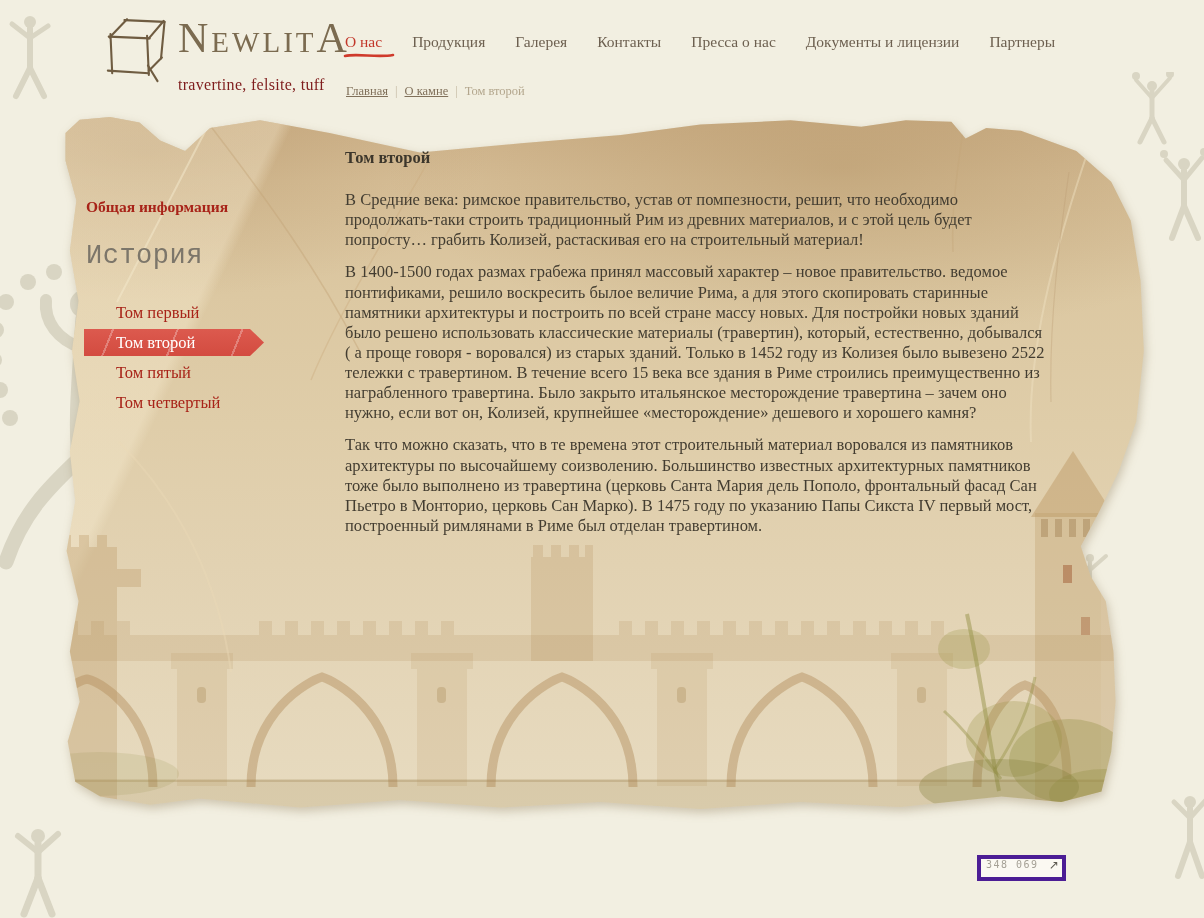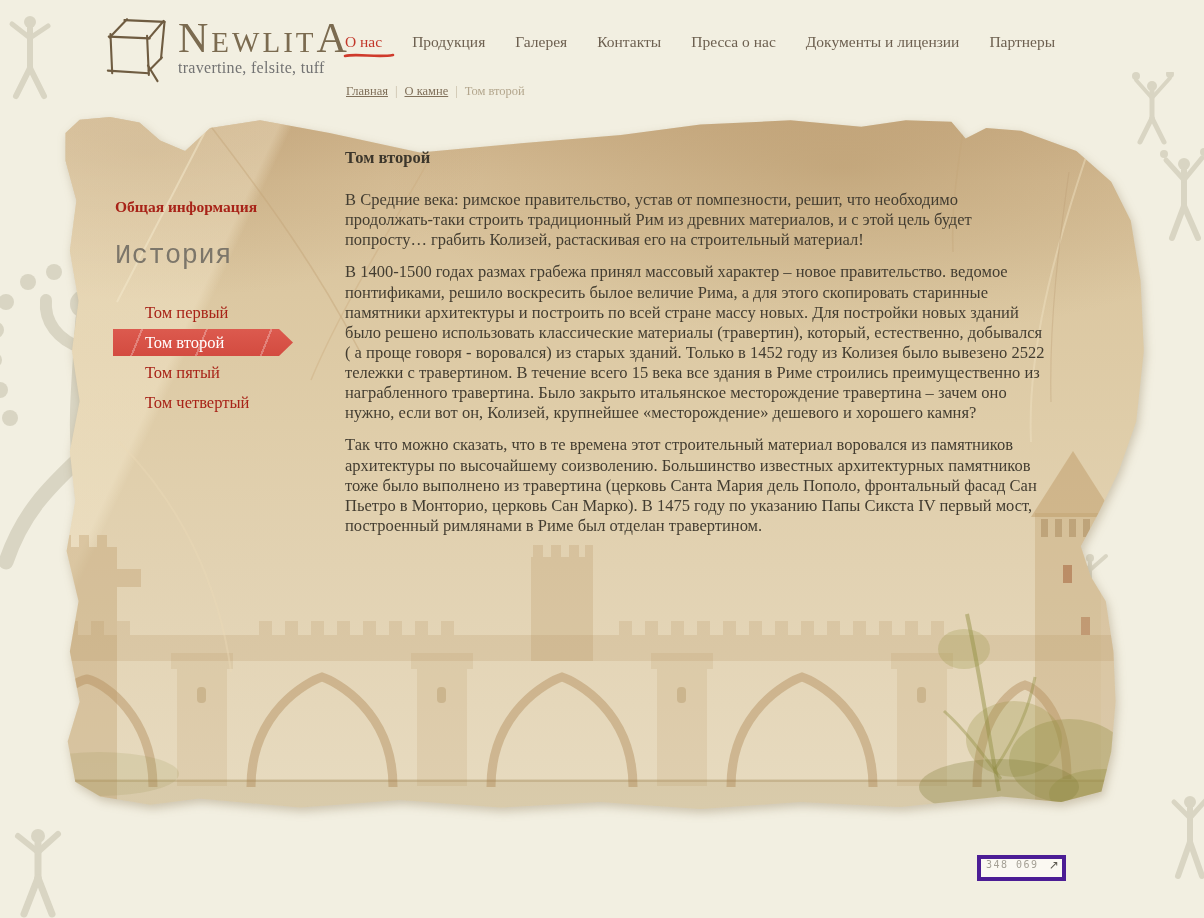--- a/index.html
+++ b/index.html
@@ -17,21 +17,21 @@
   .header{position:absolute;left:0;top:0;width:100%;height:112px;z-index:3;}
   .logo{position:absolute;left:100px;top:8px;display:flex;align-items:flex-start;cursor:pointer;}
   .logo-cube{width:68px;height:72px;margin-top:4px;}
   .logo-cube path{stroke:#6f5c41;stroke-width:2.4;fill:none;stroke-linecap:round;}
   .logo-textwrap{margin-left:10px;}
   .logo-name{
     font-variant:small-caps;
     font-size:42px;line-height:40px;letter-spacing:3px;
     color:#7b6b50;margin-top:10px;
   }
-  .logo-tagline{font-size:16px;color:#737373;margin-top:1px;letter-spacing:0.3px;}
+  .logo-tagline{font-size:16px;color:#7f1d1d;margin-top:18px;letter-spacing:0.3px;}
 
   .nav{position:absolute;left:345px;top:33px;display:flex;gap:30px;font-size:15.5px;}
   .nav-item{position:relative;white-space:nowrap;}
   .nav-item a{color:#6d6050;text-decoration:none;cursor:pointer;}
   .nav-item.active a{color:#c2372a;}
   .nav-underline{position:absolute;left:-2px;top:19px;width:52px;height:8px;}
 
   .breadcrumb{position:absolute;left:346px;top:84px;font-size:12.5px;color:#8a7a61;display:flex;gap:7px;align-items:flex-end;}
   .breadcrumb a{color:#80705a;text-decoration:underline;cursor:pointer;}
   .crumb-sep{color:#c4b9a2;}
@@ -56,21 +56,21 @@
       96.8% 91.8%, 95.9% 97.5%, 92.2% 99.0%, 86.7% 98.2%, 77.4% 99.7%, 68.2% 99.0%,
       59.0% 100%, 49.8% 99.0%, 40.6% 99.8%, 31.4% 98.7%, 22.2% 99.8%, 12.9% 98.5%,
       8.4% 99.4%, 3.8% 98.2%, 1.5% 96.1%, 0.8% 90.3%, 1.9% 84.6%, 1.0% 77.4%, 1.8% 70.2%,
       0.7% 63.0%, 1.5% 55.8%, 1.0% 48.7%, 1.9% 41.5%, 1.2% 34.3%, 1.8% 27.1%, 1.0% 19.9%,
       1.6% 12.7%, 0.6% 7.0%);
   }
   .paper-art{position:absolute;left:0;bottom:0;width:100%;height:370px;}
   .paper-creases{position:absolute;left:0;top:0;width:100%;height:100%;}
 
   
-  .sidebar{position:absolute;left:115px;top:198px;width:220px;z-index:4;}
+  .sidebar{position:absolute;left:86px;top:198px;width:220px;z-index:4;}
   .side-general{font-size:15.5px;font-weight:bold;color:#a82318;cursor:pointer;}
   .side-heading{font-size:27px;color:#7c766a;margin-top:25px;letter-spacing:0.5px;font-family:Liberation Mono, monospace;}
   .side-list{margin-top:28px;}
   .side-item{position:relative;height:30px;}
   .side-item a{
     position:absolute;left:30px;top:4px;font-size:16.5px;color:#a82318;text-decoration:none;cursor:pointer;white-space:nowrap;
   }
   .side-item.active .ribbon{
     position:absolute;left:-2px;top:0;width:180px;height:27px;
     background:

